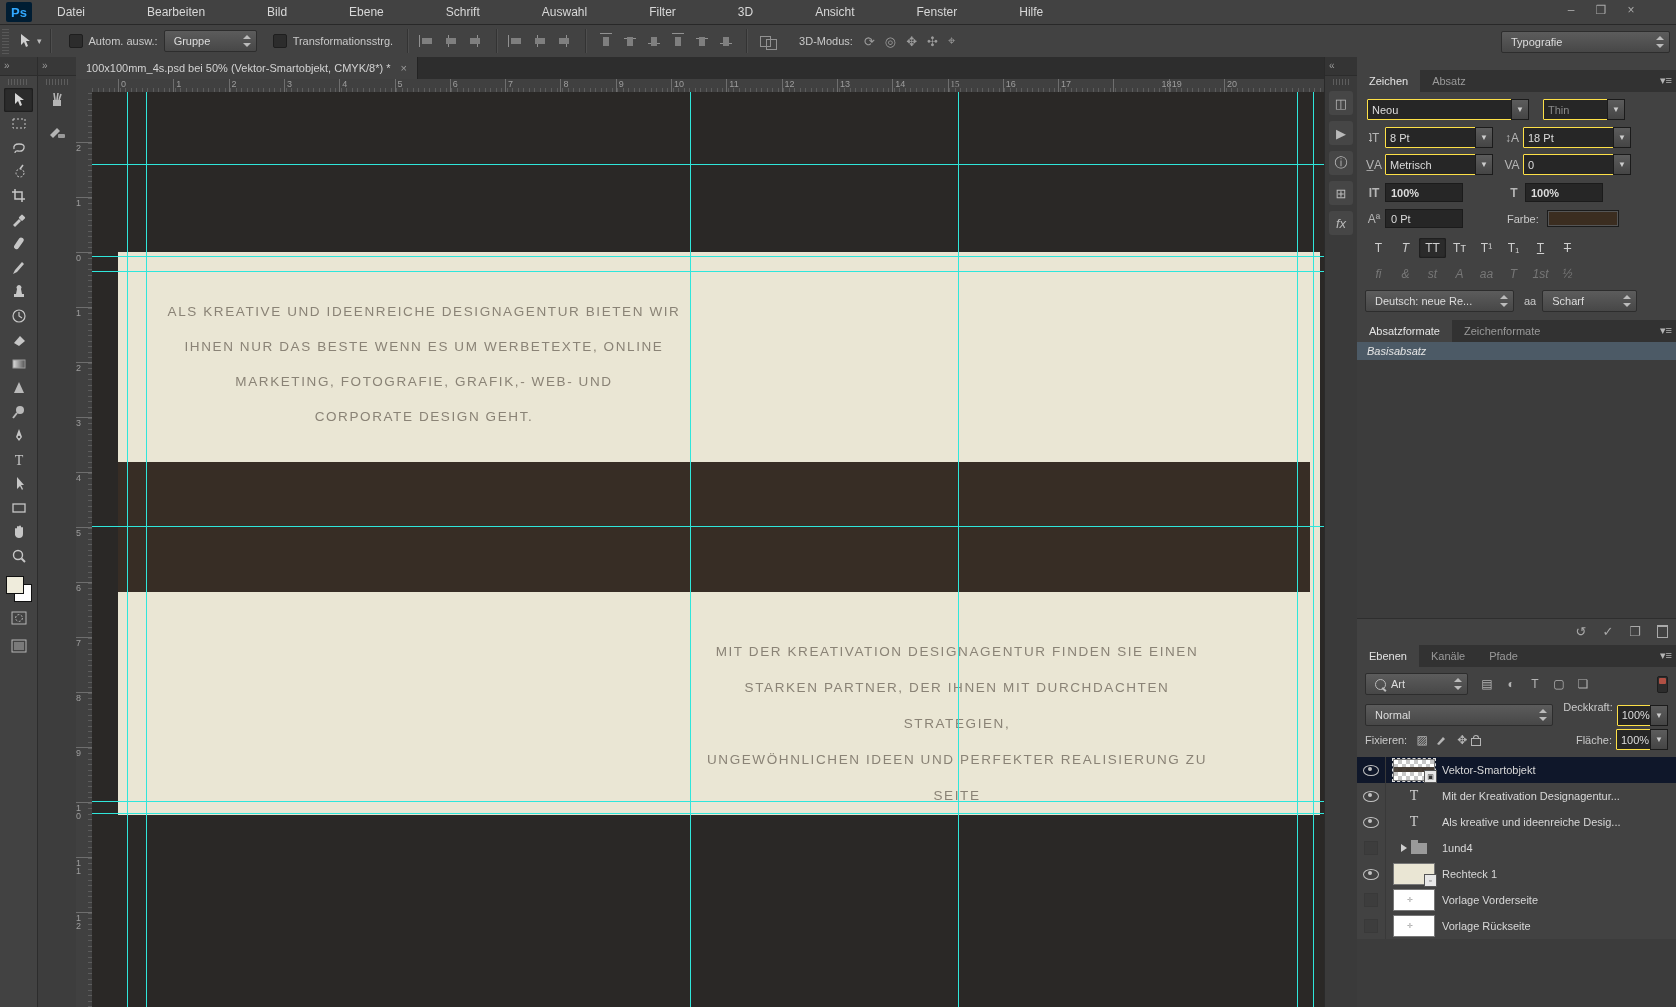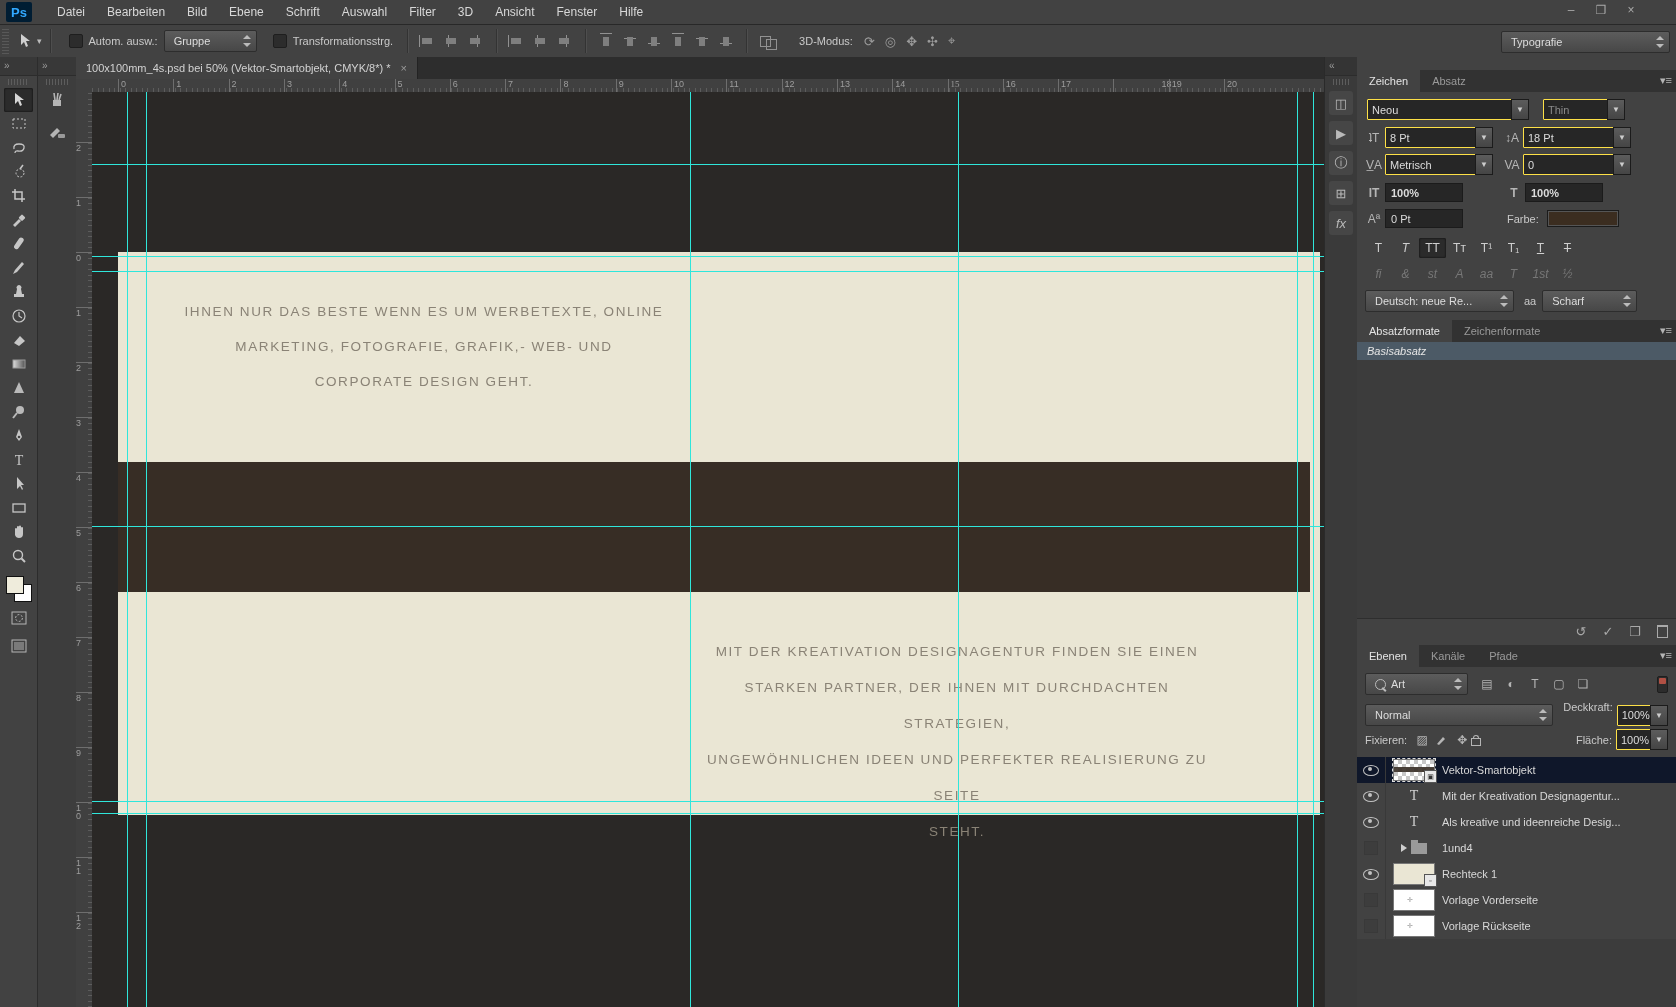--- a/index.html
+++ b/index.html
@@ -5,21 +5,21 @@
   html,body{margin:0;padding:0;background:#222;}
   #app{position:relative;width:1676px;height:1007px;overflow:hidden;
        font-family:"Liberation Sans",sans-serif;background:#3f3f3f;color:#d6d6d6;
        -webkit-font-smoothing:antialiased;}
 
   
   #menubar{position:absolute;left:0;top:0;width:1676px;height:24px;background:#424242;
            border-bottom:1px solid #282828;display:flex;align-items:center;}
   .ps-logo{width:26px;height:20px;margin-left:6px;background:#001d33;color:#31a8ff;
            font-weight:bold;font-size:13px;display:flex;align-items:center;justify-content:center;border-radius:2px;}
-  #menu-items{display:flex;margin-left:14px;}
+  #menu-items{display:flex;margin-left:14px;gap:40px;}
   .menu-item{padding:0 11px;font-size:12px;color:#d8d8d8;line-height:24px;cursor:default;}
   #win-controls{position:absolute;right:30px;top:0;display:flex;}
   .win-btn{width:30px;height:22px;text-align:center;line-height:20px;color:#a9a9a9;font-size:12px;}
 
   
   #optionsbar{position:absolute;left:0;top:25px;width:1676px;height:32px;background:#424242;
               border-bottom:1px solid #232323;display:flex;align-items:center;font-size:11px;}
   .grip{width:7px;height:26px;margin-left:2px;background:repeating-linear-gradient(0deg,#585858 0 1px,transparent 1px 3px);}
   .ob-sep{width:1px;height:24px;background:#333;margin:0 8px;box-shadow:1px 0 0 #4e4e4e;}
   .checkbox{width:12px;height:12px;background:#2c2c2c;border:1px solid #1e1e1e;border-radius:2px;margin:0 6px 0 10px;}
@@ -457,29 +457,29 @@
       <span class="vnum" style="top: 765px;">1
 1</span>
       <span class="vnum" style="top: 820px;">1
 2</span>
     </div>
 
   <div id="canvas">
     <div id="card"></div>
     <div id="stripe"></div>
     <div class="art-text" id="front-text">
+        <div>ALS KREATIVE UND IDEENREICHE DESIGNAGENTUR BIETEN WIR</div>
         <div>IHNEN NUR DAS BESTE WENN ES UM WERBETEXTE, ONLINE</div>
         <div>MARKETING, FOTOGRAFIE, GRAFIK,- WEB- UND</div>
         <div>CORPORATE DESIGN GEHT.</div>
       </div>
     <div class="art-text" id="back-text">
         <div>MIT DER KREATIVATION DESIGNAGENTUR FINDEN SIE EINEN</div>
         <div>STARKEN PARTNER, DER IHNEN MIT DURCHDACHTEN STRATEGIEN,</div>
         <div>UNGEWÖHNLICHEN IDEEN UND PERFEKTER REALISIERUNG ZU SEITE</div>
-        <div>STEHT.</div>
       </div>
     <div id="guides"></div>
   <div class="guide-v" style="left: 35px;"></div>
       <div class="guide-v" style="left: 54px;"></div>
       <div class="guide-v" style="left: 598px;"></div>
       <div class="guide-v" style="left: 866px;"></div>
       <div class="guide-v" style="left: 1205px;"></div>
       <div class="guide-v" style="left: 1221px;"></div>
       <div class="guide-h" style="top: 72px;"></div>
       <div class="guide-h" style="top: 164px;"></div>

